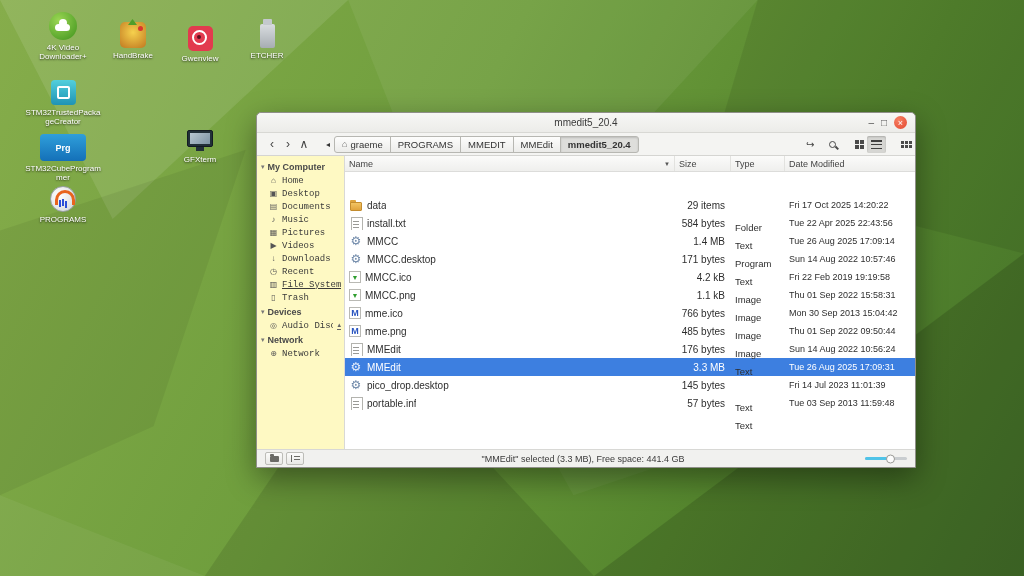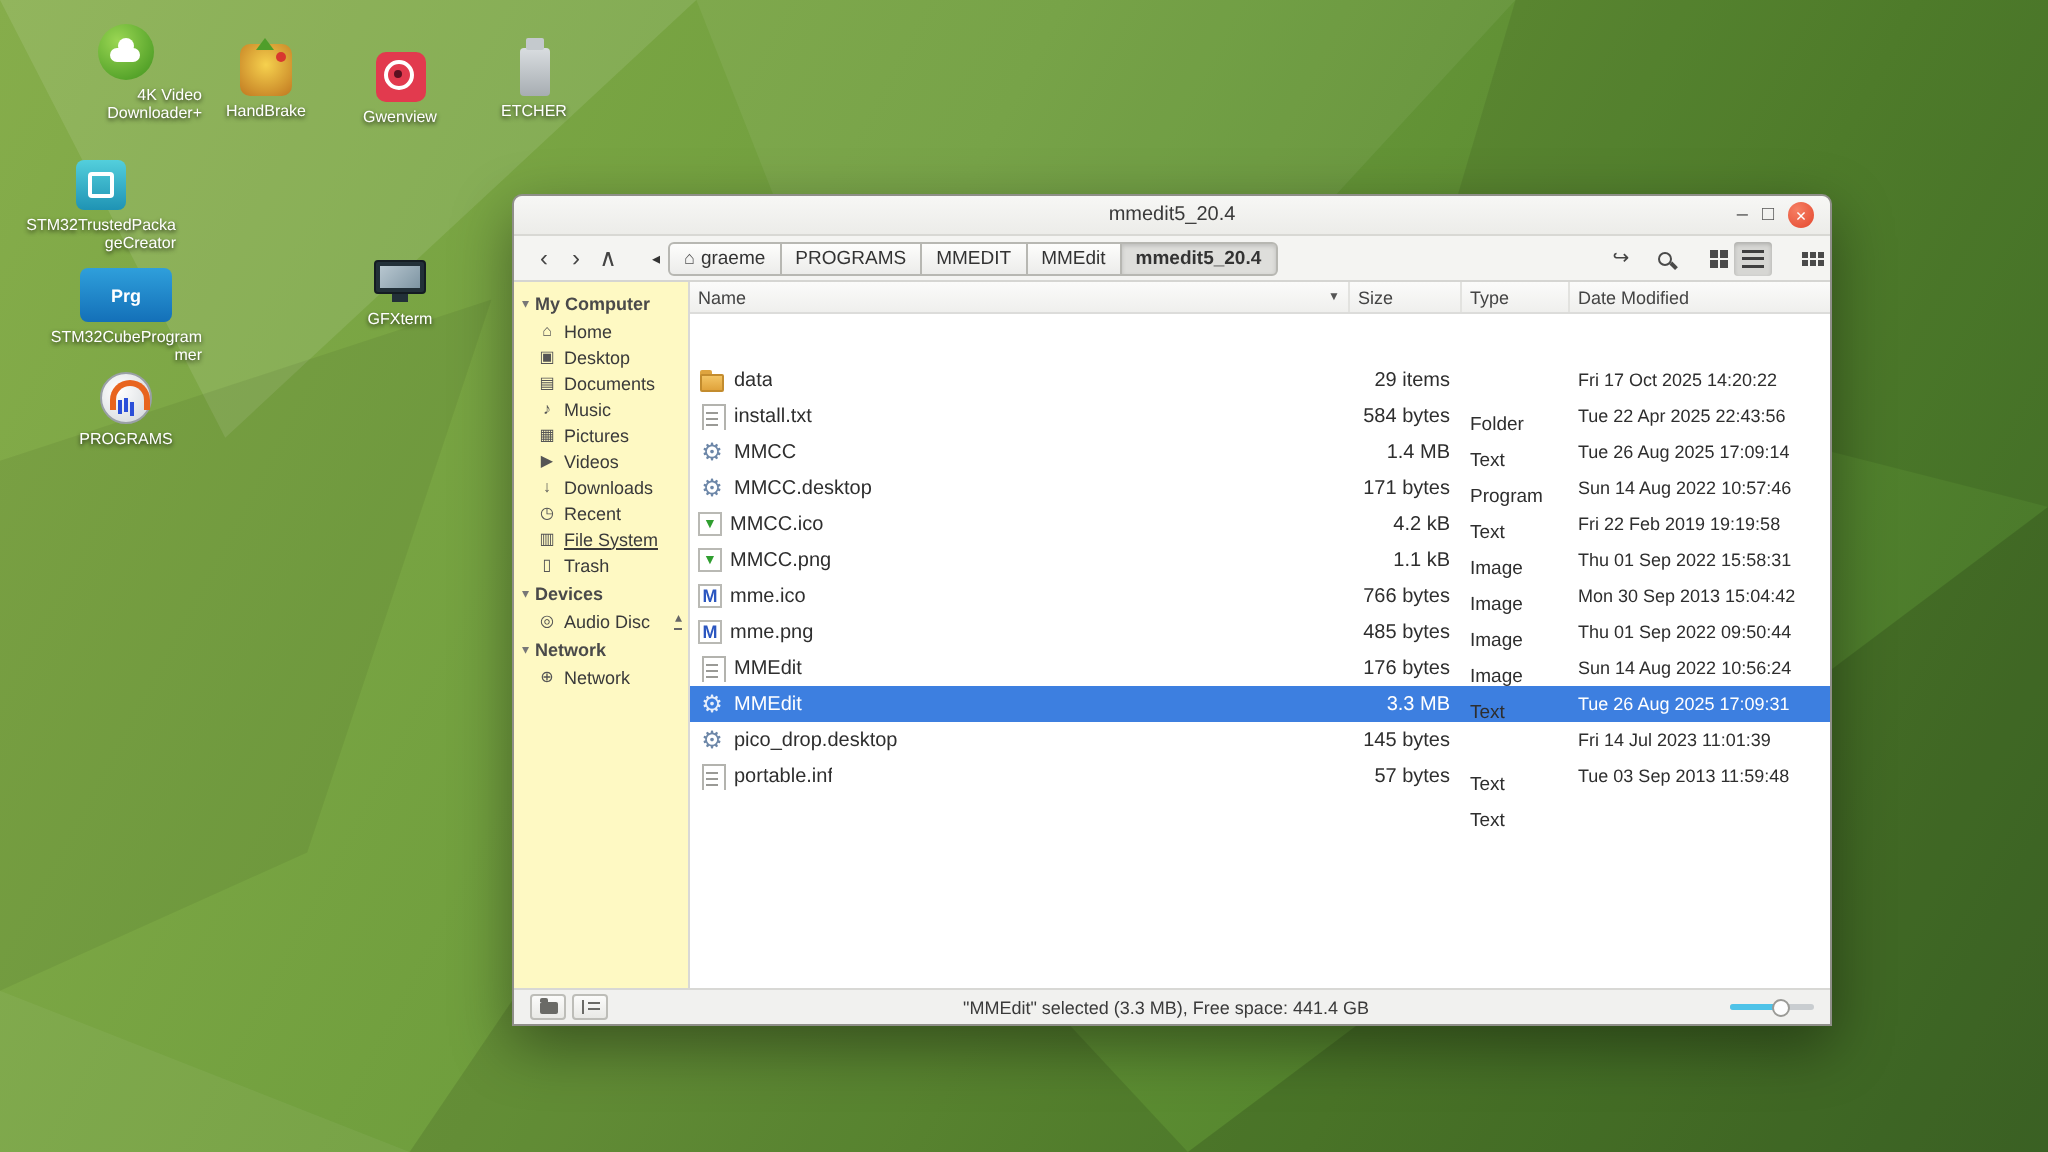--- a/index.html
+++ b/index.html
@@ -13,21 +13,21 @@
   .f2 { background:rgba(255,255,255,.06); clip-path:polygon(34% 0,74% 0,46% 54%); }
   .f3 { background:rgba(0,0,0,.08);      clip-path:polygon(74% 0,100% 0,100% 44%,69% 30%); }
   .f4 { background:rgba(0,0,0,.06);      clip-path:polygon(0 40%,24% 26%,15% 74%,0 86%); }
   .f5 { background:rgba(0,0,0,.14);      clip-path:polygon(100% 44%,100% 100%,58% 100%); }
   .f6 { background:rgba(0,0,0,.10);      clip-path:polygon(20% 100%,58% 100%,36% 58%); }
   .f7 { background:rgba(255,255,255,.05);clip-path:polygon(0 86%,20% 100%,0 100%); }
   .f8 { background:rgba(255,255,255,.04);clip-path:polygon(46% 54%,69% 30%,86% 68%,56% 86%); }
 
   
   .dicon { position:absolute; width:76px; display:flex; flex-direction:column; align-items:center; gap:3px; cursor:default; }
-  .dlabel { font-size:8px; line-height:9px; color:#fff; text-align:right; text-shadow:0 1px 2px rgba(0,0,0,.75); overflow-wrap:anywhere; }
+  .dlabel { font-size:8px; line-height:9px; color:#fff; text-align:center; text-shadow:0 1px 2px rgba(0,0,0,.75); overflow-wrap:anywhere; }
   .dimg { display:block; position:relative; flex:none; }
   .di-4k  { width:28px; height:28px; border-radius:50%; background:radial-gradient(circle at 35% 30%,#9ad653,#3e921c); }
   .di-4k::before { content:""; position:absolute; width:15px; height:7px; background:#fff; border-radius:4px; top:12px; left:6px; }
   .di-4k::after  { content:""; position:absolute; width:8px; height:8px; background:#fff; border-radius:50%; top:7px; left:10px; }
   .di-hb  { width:26px; height:26px; border-radius:5px; background:radial-gradient(circle at 50% 40%,#f6d14e,#c07820); }
   .di-hb::before { content:""; position:absolute; width:9px; height:6px; background:#4f9e2a; top:-3px; left:8px; clip-path:polygon(0 100%,50% 0,100% 100%); }
   .di-hb::after  { content:""; position:absolute; width:5px; height:5px; background:#d8372f; border-radius:50%; top:4px; right:3px; }
   .di-gw  { width:25px; height:25px; border-radius:5px; background:#e23a4e; }
   .di-gw::before { content:""; position:absolute; width:11px; height:11px; border:2.5px solid #fff; border-radius:50%; top:4px; left:4px; }
   .di-gw::after  { content:""; position:absolute; width:4px; height:4px; background:#5a1020; border-radius:50%; top:9px; left:9px; }
@@ -37,21 +37,21 @@
   .di-s32t::before { content:""; position:absolute; inset:6px; border:2px solid #fff; border-radius:2px; }
   .di-s32p{ width:46px; height:27px; border-radius:4px; background:linear-gradient(#2f9fdb,#1470b8); display:flex; align-items:center; justify-content:center; color:#fff; font-weight:bold; font-size:9px; }
   .di-gfx { width:26px; height:17px; background:#223038; border:1px solid #141c22; border-radius:2px; margin-bottom:5px; }
   .di-gfx::before { content:""; position:absolute; inset:2px; background:linear-gradient(135deg,#b8c7d0,#7e95a3); }
   .di-gfx::after  { content:""; position:absolute; left:8px; right:8px; bottom:-5px; height:4px; background:#223038; }
   .di-aud { width:26px; height:26px; border-radius:50%; background:radial-gradient(circle at 35% 35%,#ffffff,#cfd4d8); border:1px solid #9aa0a6; }
   .di-aud::before { content:""; position:absolute; left:4px; top:3px; width:14px; height:12px; border:3px solid #e8641e; border-bottom:none; border-radius:10px 10px 0 0; }
   .di-aud::after  { content:""; position:absolute; width:2px; height:7px; background:#2b4fd8; left:8px; bottom:4px; box-shadow:3px -1px 0 #2b4fd8,6px 1px 0 #2b4fd8; }
 
   
-  .window { position:absolute; left:256px; top:97px; width:660px; height:416px;
+  .window { position:absolute; left:256px; top:112px; width:660px; height:356px;
     background:#f5f5f3; border:1px solid #8f8f89; border-radius:5px 5px 0 0;
     box-shadow:0 10px 30px rgba(0,0,0,.40); display:flex; flex-direction:column; font-size:10px; color:#2e2e2e; }
 
   .titlebar { height:20px; flex:none; background:linear-gradient(#f7f7f5,#ecece9); border-bottom:1px solid #d8d8d4;
     border-radius:5px 5px 0 0; position:relative; display:flex; align-items:center; }
   .title { position:absolute; left:0; right:0; text-align:center; font-size:10px; color:#3a3a3a; }
   .wctrls { margin-left:auto; display:flex; align-items:center; gap:7px; padding-right:8px; position:relative; z-index:2; }
   .wctrl { font-size:10px; color:#555; cursor:default; line-height:1; }
   .wclose { width:13px; height:13px; border-radius:50%; background:radial-gradient(circle at 35% 30%,#f67f63,#e4482f); color:#fff;
     display:flex; align-items:center; justify-content:center; font-size:9px; }
@@ -78,21 +78,21 @@
   .gridic { width:4px; height:4px; background:#4a4a4a; box-shadow:5px 0 0 #4a4a4a,0 5px 0 #4a4a4a,5px 5px 0 #4a4a4a; margin:-4px -4px 0 0; }
   .listic { width:11px; height:9px; background:repeating-linear-gradient(to bottom,#3f3f3f 0 1.5px,transparent 1.5px 3.75px); }
   .compic { width:3px; height:3px; background:#4a4a4a; box-shadow:4px 0 0 #4a4a4a,8px 0 0 #4a4a4a,0 4px 0 #4a4a4a,4px 4px 0 #4a4a4a,8px 4px 0 #4a4a4a; margin:-4px -8px 0 0; }
 
   .content { flex:1; display:flex; min-height:0; background:#fff; }
   .sidebar { width:88px; flex:none; background:#fef9c3; border-right:1px solid #d9d9d6; padding-top:3px; font-size:9px; color:#3a3a3a; overflow:hidden; }
   .sbtitle { display:flex; align-items:center; gap:3px; font-weight:bold; color:#4a4a4a; padding:3px 3px 2px 4px; }
   .sbcaret { font-size:7px; color:#777; }
   .sbitem { display:flex; align-items:center; gap:4px; padding:1.5px 3px 1.5px 12px; cursor:default; }
   .sbicon { font-size:8px; color:#555; width:9px; text-align:center; flex:none; }
-  .sblabel { white-space:nowrap; overflow:hidden; }
+  .sblabel { white-space:nowrap; overflow:hidden;font-family:Liberation Mono, monospace; }
   .sbitem.current .sblabel { text-decoration:underline; }
   .eject { margin-left:auto; font-size:7px; color:#666; border-bottom:1px solid #666; line-height:1; padding-bottom:0.5px; }
 
   .filearea { flex:1; display:flex; flex-direction:column; min-width:0;gap:24px; }
   .listheader { height:16px; flex:none; display:flex; align-items:center; background:linear-gradient(#fbfbfa,#efefed);
     border-bottom:1px solid #dcdcda; font-size:9px; color:#444; }
   .hcell { padding:0 4px; border-right:1px solid #e2e2df; height:100%; display:flex; align-items:center; }
   .h-name { flex:1; min-width:0; }
   .h-name .sort { margin-left:auto; font-size:6px; color:#555; }
   .h-size { width:56px; flex:none; }
@@ -155,21 +155,21 @@
     <span class="dlabel">HandBrake</span>
   </div>
   <div class="dicon" style="left:162px;top:26px">
     <span class="dimg di-gw"></span>
     <span class="dlabel">Gwenview</span>
   </div>
   <div class="dicon" style="left:229px;top:18px">
     <span class="dimg di-et"></span>
     <span class="dlabel">ETCHER</span>
   </div>
-  <div class="dicon" style="left:12px;top:80px">
+  <div class="dicon" style="left:25px;top:80px">
     <span class="dimg di-s32t"></span>
     <span class="dlabel">STM32TrustedPackageCreator</span>
   </div>
   <div class="dicon" style="left:25px;top:134px">
     <span class="dimg di-s32p">
         <span>Prg</span>
       </span>
     <span class="dlabel">STM32CubeProgrammer</span>
   </div>
   <div class="dicon" style="left:162px;top:130px">

